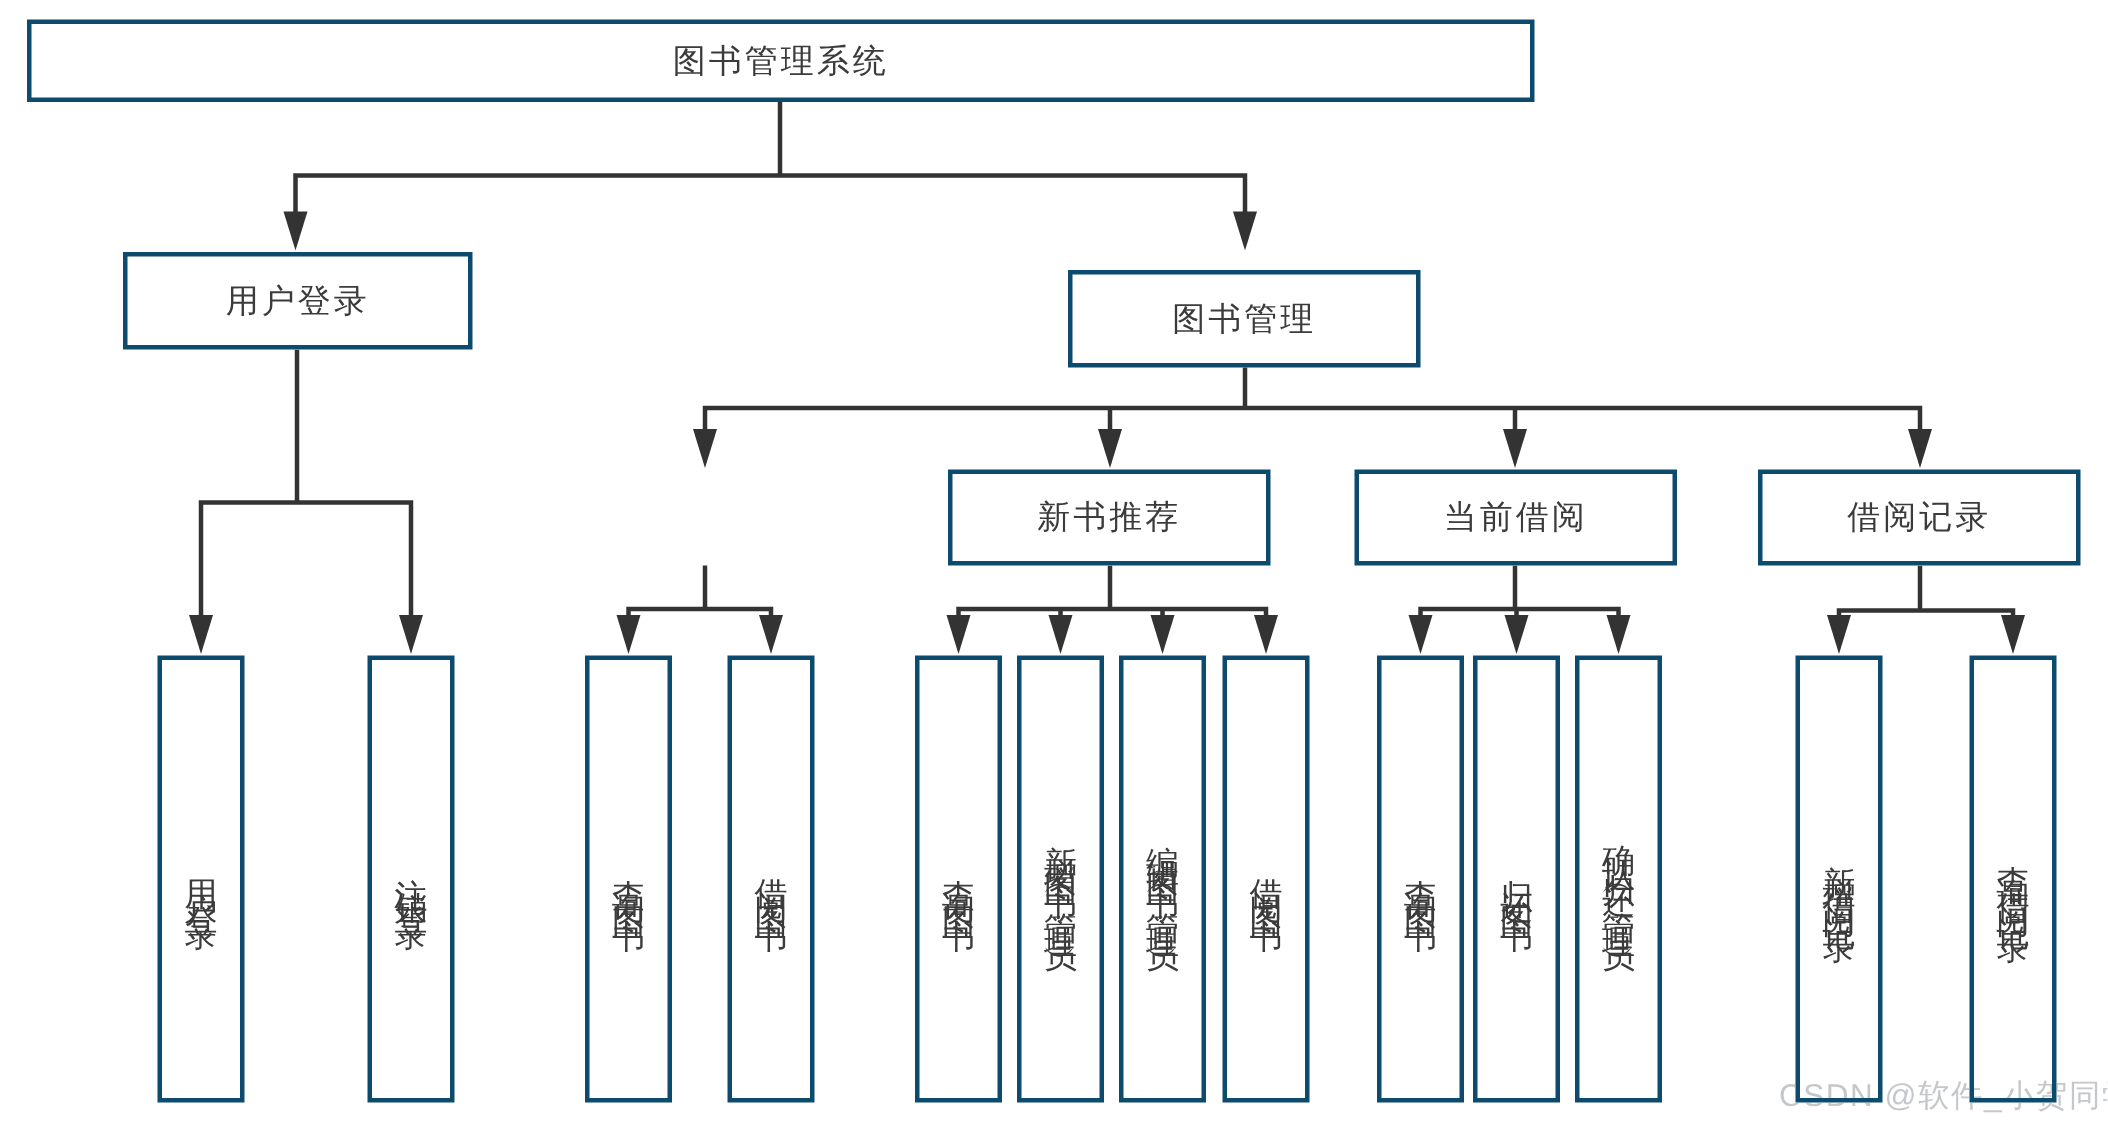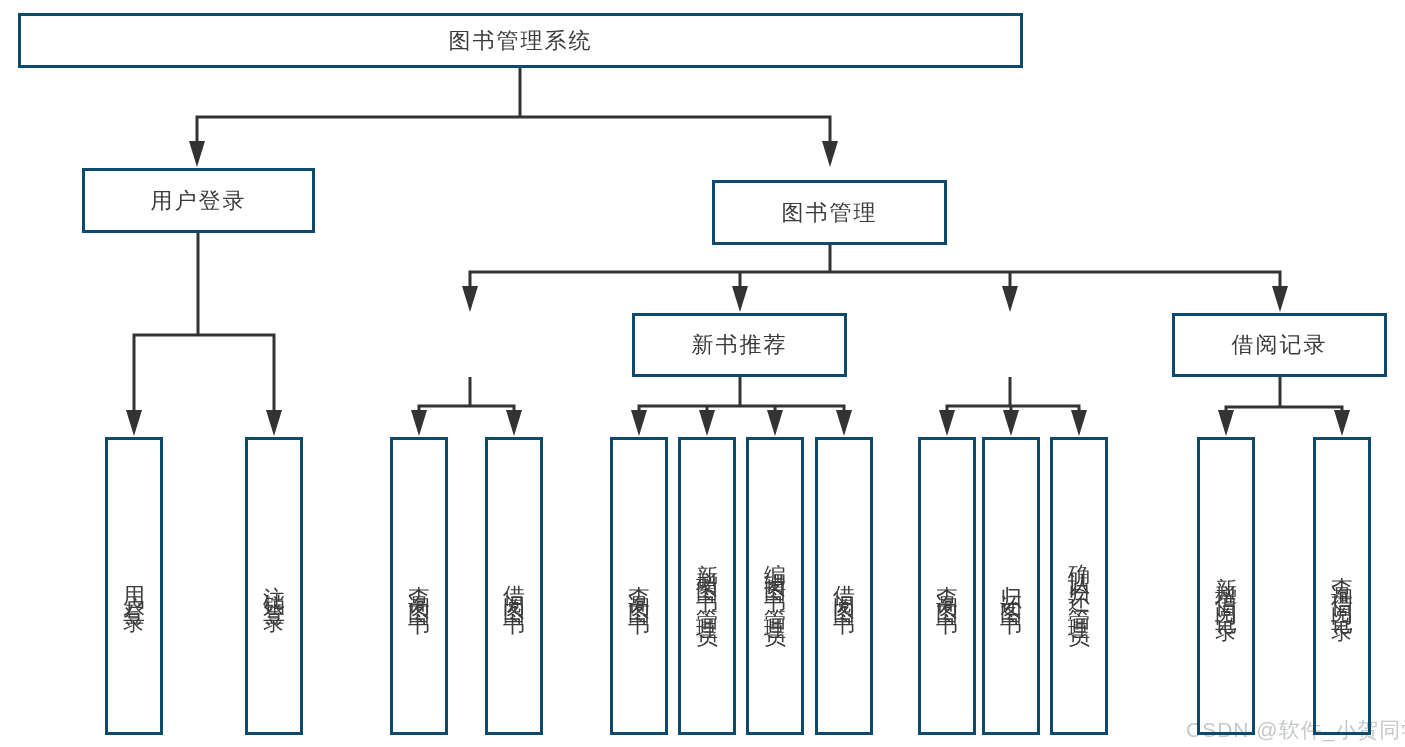--- a/index.html
+++ b/index.html
@@ -103,20 +103,21 @@
       <polygon points="1334,410 1350,410 1342,436"></polygon>
     </g>
   </svg>
 
   <div class="box hbox" style="left:18px; top:13px; width:1005px; height:55px;">图书管理系统</div>
 
   <div class="box hbox" style="left:82px; top:168px; width:233px; height:65px;">用户登录</div>
   <div class="box hbox" style="left:712px; top:180px; width:235px; height:65px;">图书管理</div>
 
   <div class="box hbox" style="left:632px; top:313px; width:215px; height:64px;">新书推荐</div>
+  <div class="box hbox" style="left:903px; top:313px; width:215px; height:64px;">当前借阅</div>
   <div class="box hbox" style="left:1172px; top:313px; width:215px; height:64px;">借阅记录</div>
 
   <div class="box leaf" style="left:105px;">
     <span class="vtext">用户登录</span>
   </div>
   <div class="box leaf" style="left:245px;">
     <span class="vtext">注销登录</span>
   </div>
 
   <div class="box leaf" style="left:390px;">

